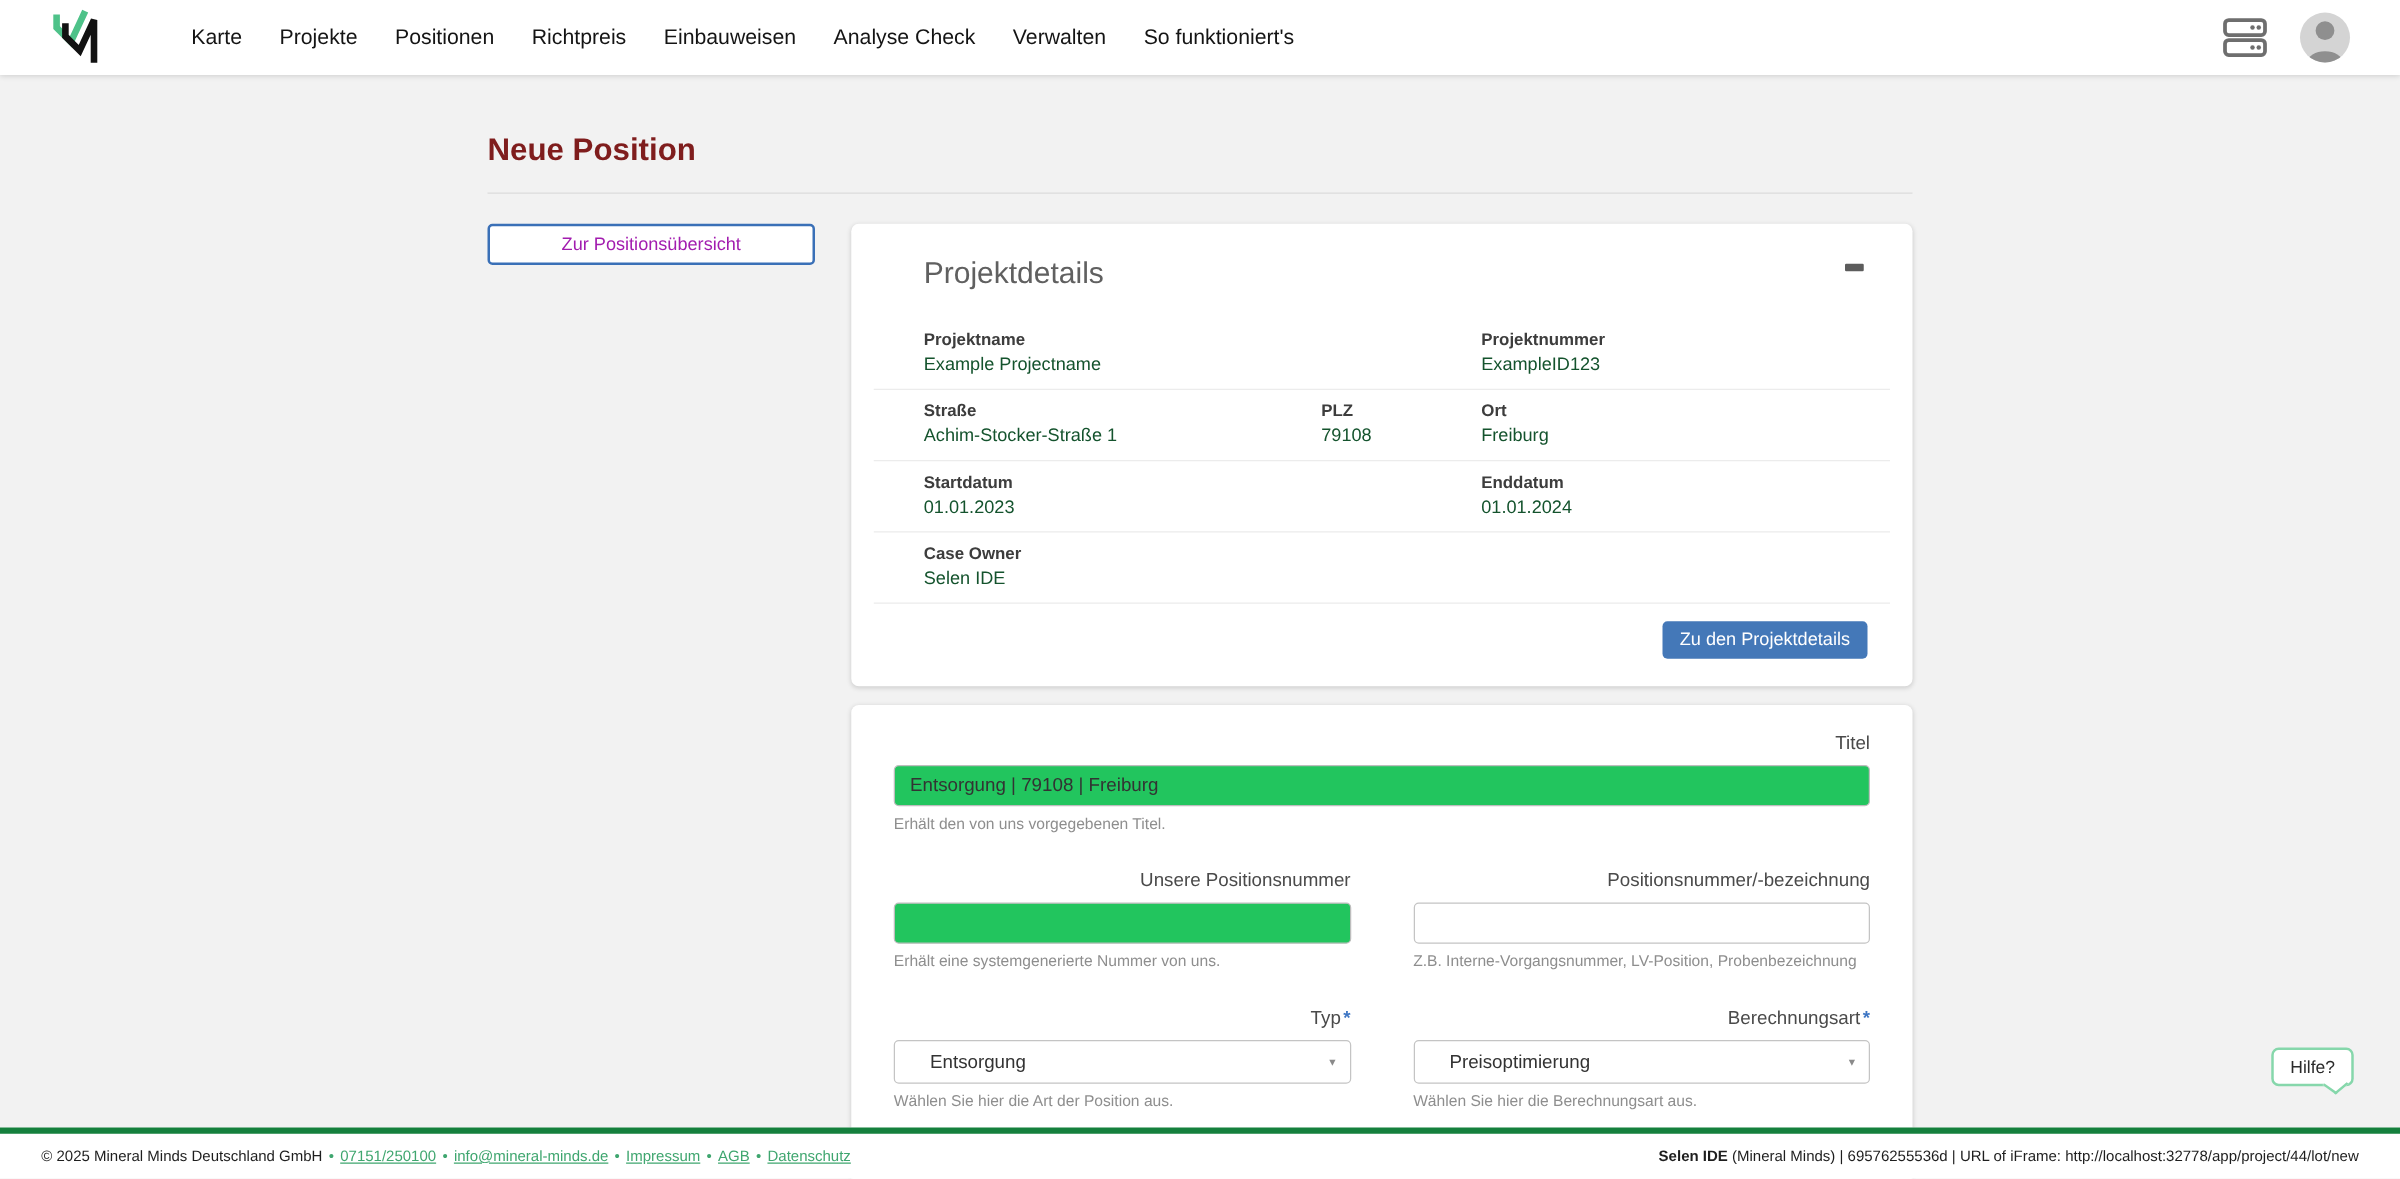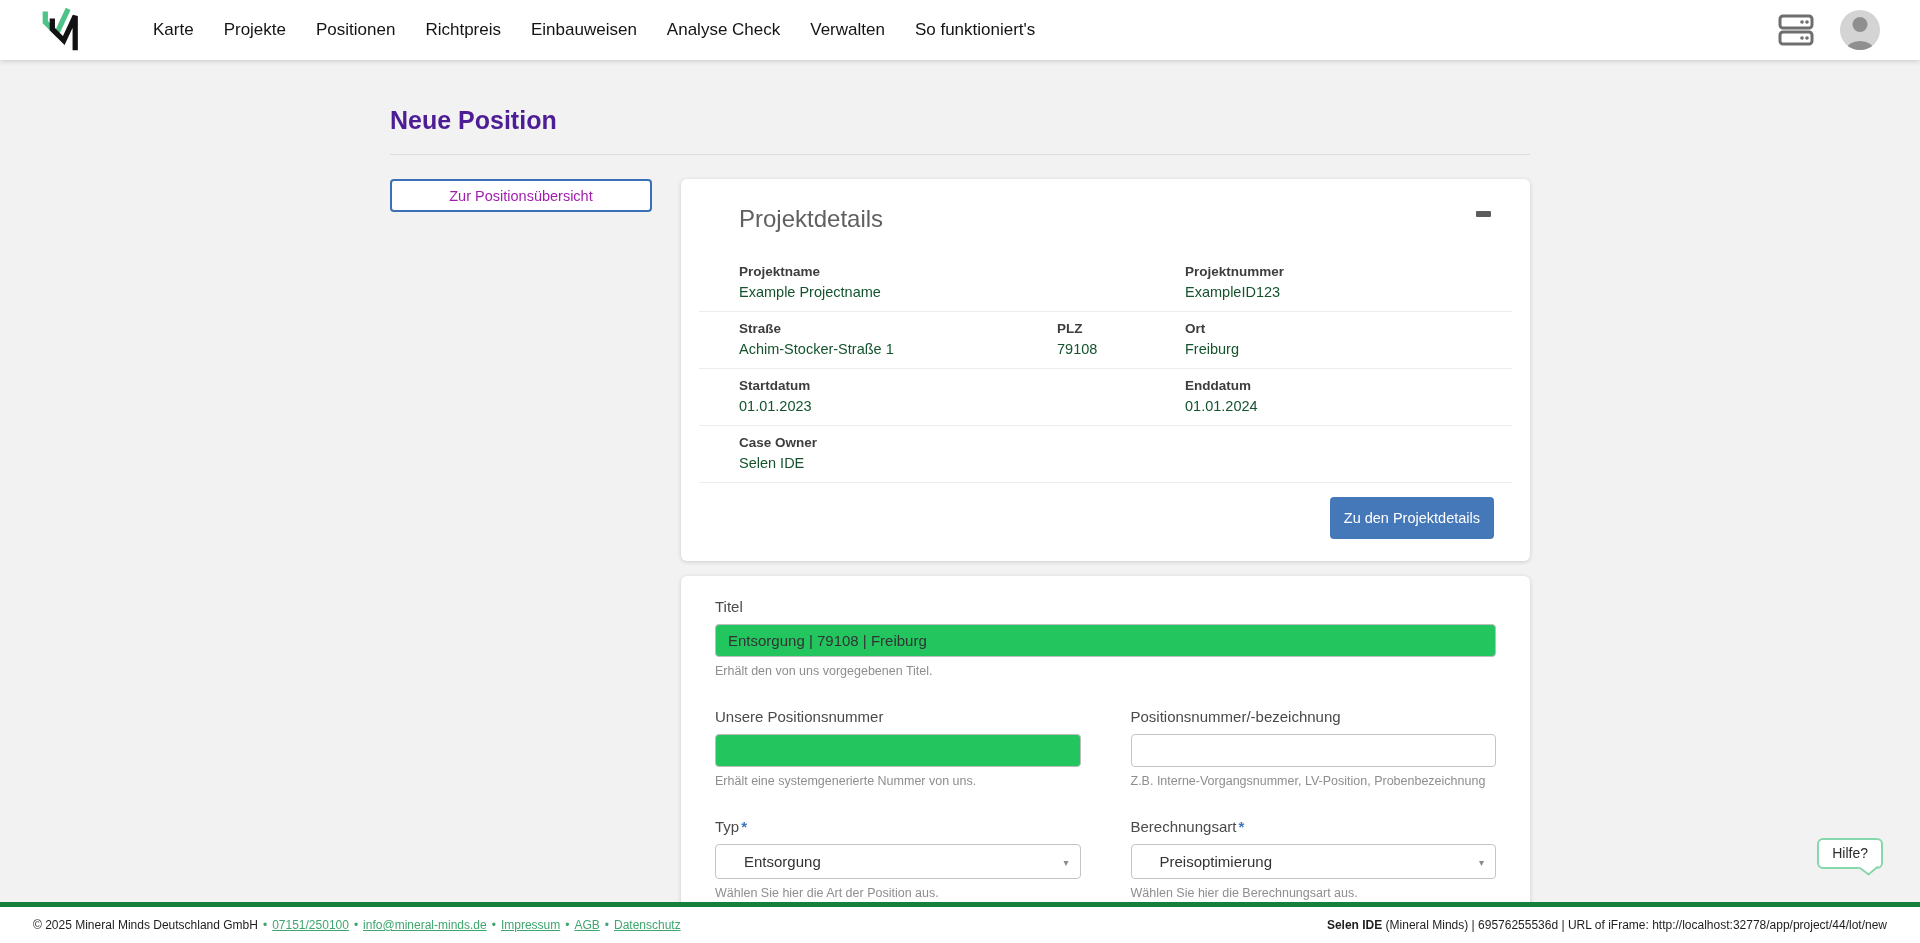--- a/index.html
+++ b/index.html
@@ -35,21 +35,21 @@
   }
   .avatar .body {
     position: absolute; bottom: -9px; left: 50%; transform: translateX(-50%);
     width: 28px; height: 18px; border-radius: 50% 50% 0 0; background: #8f8f8f;
   }
 
   
   .main { position: absolute; top: 60px; bottom: 0; left: 0; right: 0; overflow: hidden; }
   .container { width: 1140px; margin: 0 auto; padding-top: 46px; }
   .page-title {
-    font-size: 25px; font-weight: bold; color: #4c1d95;
+    font-size: 25px; font-weight: bold; color: #7f1d1d;
     padding-bottom: 19px; border-bottom: 1px solid #dcdcdc;
   }
   .columns { display: flex; align-items: flex-start; gap: 29px; margin-top: 24px; }
   .left-col { width: 262px; flex: 0 0 auto; }
   .right-col { flex: 1; }
 
   .btn-outline {
     width: 100%; height: 33px; background: #fff;
     border: 2px solid #3a70b7; border-radius: 4px; color: #a21caf;
     font-size: 14.5px; font-family: inherit; cursor: pointer;
@@ -76,26 +76,26 @@
   }
   .detail-label { font-size: 13.5px; font-weight: bold; color: #3d3d3d; line-height: 17px; margin-bottom: 3px; }
   .detail-value { font-size: 14.5px; color: #14532d; line-height: 18px; }
   .cell-c1 { grid-column: 1; }
   .cell-c2 { grid-column: 2; }
   .cell-c3 { grid-column: 3; }
 
   .card-actions { text-align: right; margin: 14px 36px 0 0; }
   .btn-primary {
     background: #4478b8; color: #fff; border: none; border-radius: 4px;
-    height: 42px; padding: 0 14px; font-size: 14.5px; font-family: inherit; cursor: pointer;
+    height: 30px; padding: 0 14px; font-size: 14.5px; font-family: inherit; cursor: pointer;
   }
 
   
   .card-form { margin-top: 15px; padding: 22px 34px 60px; }
-  .form-label { font-size: 15px; color: #4a4a4a; margin-bottom: 9px; display: block; }
+  .form-label { font-size: 15px; color: #4a4a4a; margin-bottom: 9px; display: block; text-align: right; }
   .required { color: #3e76c4; font-weight: bold; margin-left: 2px; }
   .text-input {
     width: 100%; height: 33px; border: 1px solid #c4c4c4; border-radius: 4px;
     background: #fff; font-size: 15px; color: #333; padding: 0 12px;
     font-family: inherit;
   }
   .text-input:disabled, .text-input.disabled { background: #22c55e; border-color: #bdbdbd; color: #333; }
   .helper { font-size: 12.5px; color: #8e8e8e; margin-top: 7px; }
   .form-row { display: flex; gap: 50px; margin-top: 30px; }
   .form-col { flex: 1; min-width: 0; }

